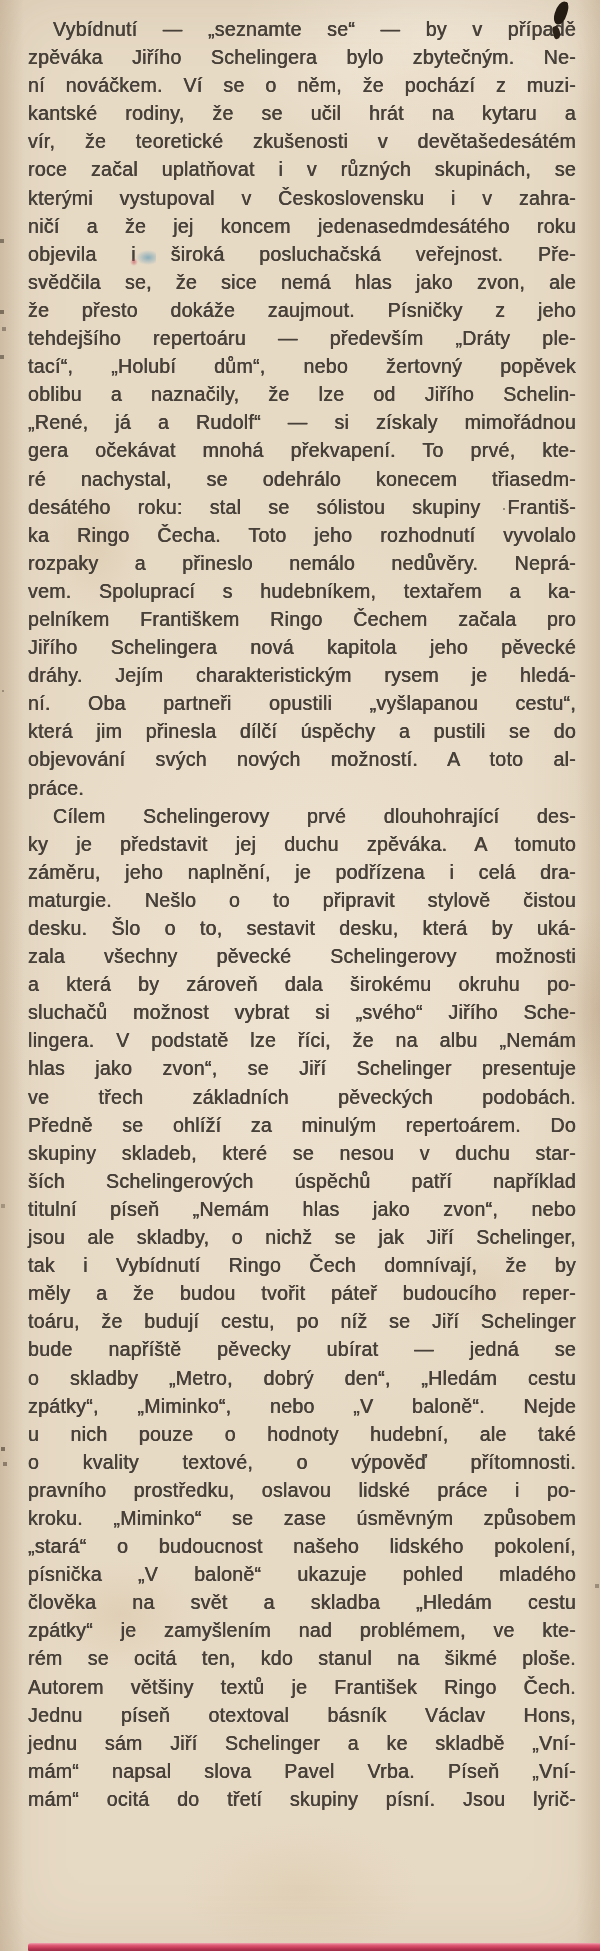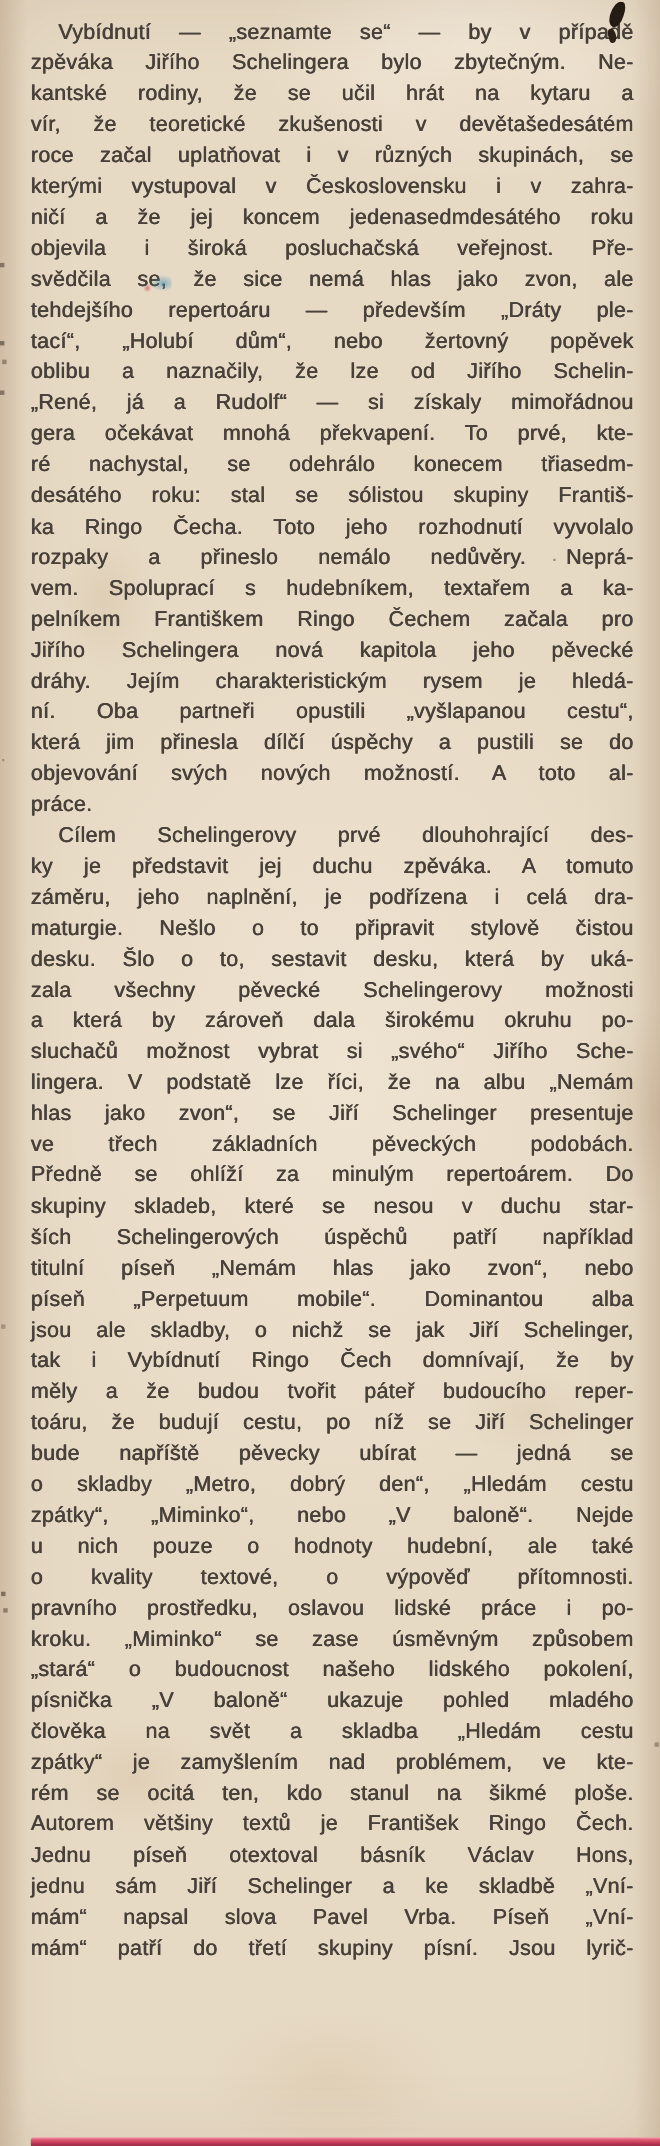--- a/index.html
+++ b/index.html
@@ -68,27 +68,29 @@
   }
 </style>
 </head>
 <body>
 
 <div class="page">
   <div class="article" style="color: rgb(72, 65, 58);">
       <div>
         <div class="line first">Vybídnutí — „seznamte se“ — by v případě</div>
         <div class="line">zpěváka Jiřího Schelingera bylo zbytečným. Ne-</div>
+        <div class="line">ní nováčkem. Ví se o něm, že pochází z muzi-</div>
         <div class="line">kantské rodiny, že se učil hrát na kytaru a</div>
         <div class="line">vír, že teoretické zkušenosti v devětašedesátém</div>
         <div class="line">roce začal uplatňovat i v různých skupinách, se</div>
         <div class="line">kterými vystupoval v Československu i v zahra-</div>
         <div class="line">ničí a že jej koncem jedenasedmdesátého roku</div>
         <div class="line">objevila i široká posluchačská veřejnost. Pře-</div>
         <div class="line">svědčila se, že sice nemá hlas jako zvon, ale</div>
+        <div class="line">že přesto dokáže zaujmout. Písničky z jeho</div>
         <div class="line">tehdejšího repertoáru — především „Dráty ple-</div>
         <div class="line">tací“, „Holubí dům“, nebo žertovný popěvek</div>
         <div class="line">oblibu a naznačily, že lze od Jiřího Schelin-</div>
         <div class="line">„René, já a Rudolf“ — si získaly mimořádnou</div>
         <div class="line">gera očekávat mnohá překvapení. To prvé, kte-</div>
         <div class="line">ré nachystal, se odehrálo konecem třiasedm-</div>
         <div class="line">desátého roku: stal se sólistou skupiny Františ-</div>
         <div class="line">ka Ringo Čecha. Toto jeho rozhodnutí vyvolalo</div>
         <div class="line">rozpaky a přineslo nemálo nedůvěry. Neprá-</div>
         <div class="line">vem. Spoluprací s hudebníkem, textařem a ka-</div>
@@ -109,42 +111,41 @@
         <div class="line">zala všechny pěvecké Schelingerovy možnosti</div>
         <div class="line">a která by zároveň dala širokému okruhu po-</div>
         <div class="line">sluchačů možnost vybrat si „svého“ Jiřího Sche-</div>
         <div class="line">lingera. V podstatě lze říci, že na albu „Nemám</div>
         <div class="line">hlas jako zvon“, se Jiří Schelinger presentuje</div>
         <div class="line">ve třech základních pěveckých podobách.</div>
         <div class="line">Předně se ohlíží za minulým repertoárem. Do</div>
         <div class="line">skupiny skladeb, které se nesou v duchu star-</div>
         <div class="line">ších Schelingerových úspěchů patří například</div>
         <div class="line">titulní píseň „Nemám hlas jako zvon“, nebo</div>
-        <div class="line">píseň „Perpetuum mobile“. Dominantou alba</div>
         <div class="line">jsou ale skladby, o nichž se jak Jiří Schelinger,</div>
         <div class="line">tak i Vybídnutí Ringo Čech domnívají, že by</div>
         <div class="line">měly a že budou tvořit páteř budoucího reper-</div>
         <div class="line">toáru, že budují cestu, po níž se Jiří Schelinger</div>
         <div class="line">bude napříště pěvecky ubírat — jedná se</div>
         <div class="line">o skladby „Metro, dobrý den“, „Hledám cestu</div>
         <div class="line">zpátky“, „Miminko“, nebo „V baloně“. Nejde</div>
         <div class="line">u nich pouze o hodnoty hudební, ale také</div>
         <div class="line">o kvality textové, o výpověď přítomnosti.</div>
         <div class="line">pravního prostředku, oslavou lidské práce i po-</div>
         <div class="line">kroku. „Miminko“ se zase úsměvným způsobem</div>
         <div class="line">„stará“ o budoucnost našeho lidského pokolení,</div>
         <div class="line">písnička „V baloně“ ukazuje pohled mladého</div>
         <div class="line">člověka na svět a skladba „Hledám cestu</div>
         <div class="line">zpátky“ je zamyšlením nad problémem, ve kte-</div>
         <div class="line">rém se ocitá ten, kdo stanul na šikmé ploše.</div>
         <div class="line">Autorem většiny textů je František Ringo Čech.</div>
         <div class="line">Jednu píseň otextoval básník Václav Hons,</div>
         <div class="line">jednu sám Jiří Schelinger a ke skladbě „Vní-</div>
         <div class="line">mám“ napsal slova Pavel Vrba. Píseň „Vní-</div>
-        <div class="line">mám“ patří do třetí skupiny písní. Jsou lyrič-</div>
+        <div class="line">mám“ ocitá do třetí skupiny písní. Jsou lyrič-</div>
       </div>
     </div>
   <div class="ink-blot"></div>
   <div class="blue-stain"></div>
   <div class="red-dot"></div>
   <div class="speckles"></div>
   <div class="red-bar"></div>
 </div>
 
 </body></html>

